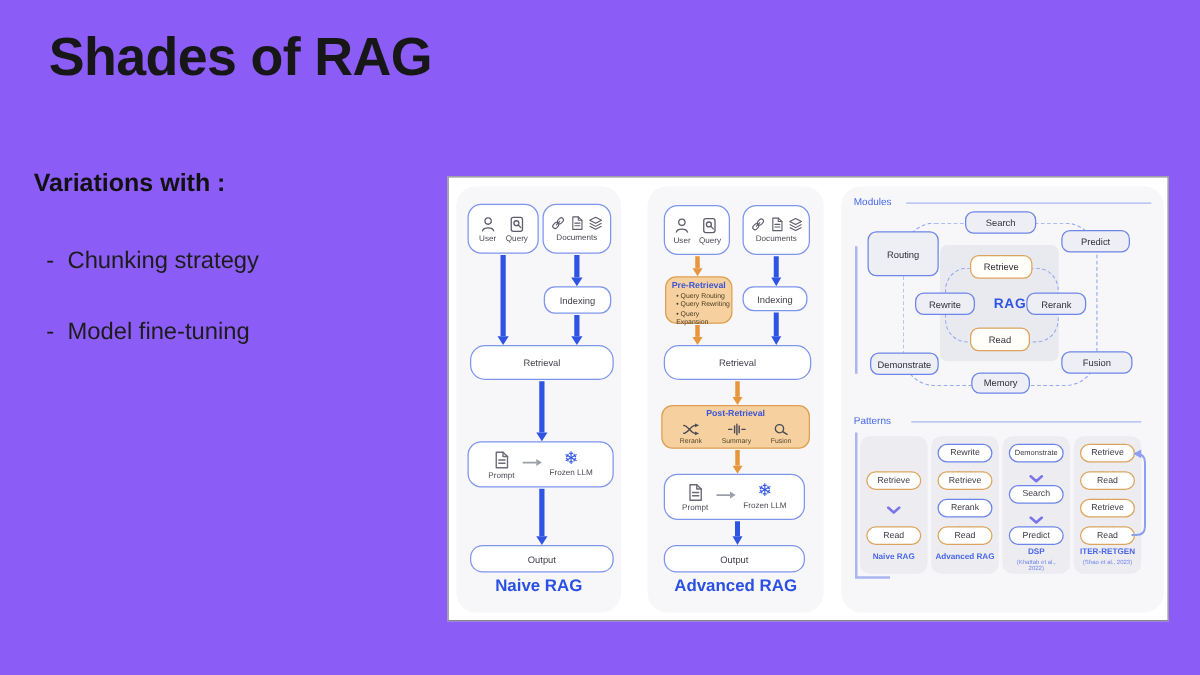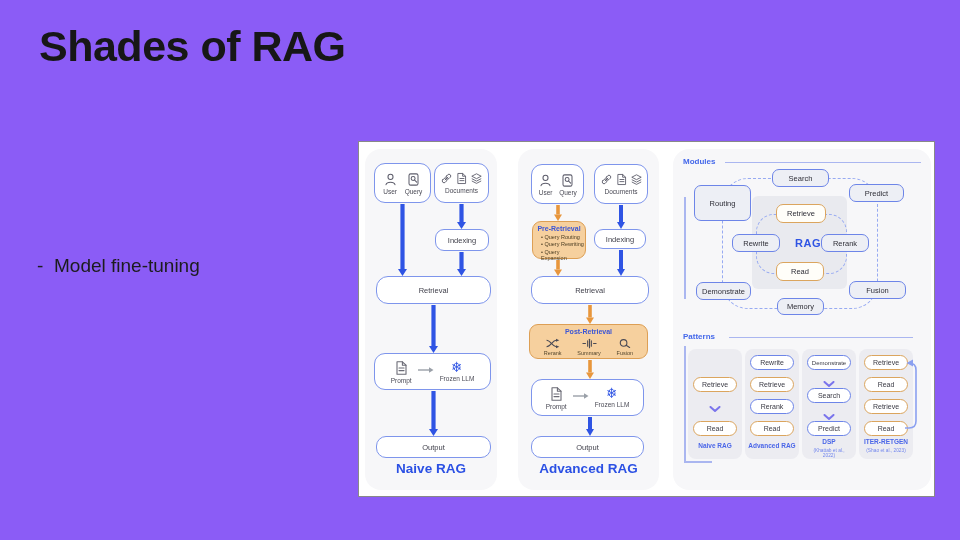--- a/index.html
+++ b/index.html
@@ -29,41 +29,43 @@
   .pr-item { font-size:5.5px; color:#4a3c22; margin:1.5px 0 0 8px; text-align:left; }
   .picons { display:flex; justify-content:space-around; margin-top:3px; padding:0 6px; }
   .picon { display:flex; flex-direction:column; align-items:center; gap:1px; font-size:5.5px; color:#53452c; }
 
   .mbox { position:absolute; background:#edeff5; border:1px solid #6d85e8; border-radius:7px; box-sizing:border-box;
           display:flex; align-items:center; justify-content:center; font-size:7.5px; color:#2f2f38; }
   .maccent { background:#fffef9; border-color:#dba55e; }
   .ragc { position:absolute; left:112px; top:88px; width:46px; text-align:center; font-size:11px; font-weight:700; color:#2f54e4; letter-spacing:0.5px; }
   .crect { position:absolute; left:79px; top:47px; width:95px; height:93px; background:#e9eaef; border-radius:6px; }
   .ring { position:absolute; border:1.4px dashed #97aaf2; }
-  .seclabel { position:absolute; font-size:8px; font-weight:700; color:#4468ea; }
+  .seclabel { position:absolute; font-size:8px; font-weight:400; color:#4468ea; }
   .secline { position:absolute; height:1px; background:#aab6f0; }
   .vline { position:absolute; width:1.5px; background:#aab6f0; }
   .hline { position:absolute; height:1.5px; background:#aab6f0; }
 
   .pcol { position:absolute; top:200px; width:54px; height:110px; background:#ececf1; border-radius:8px; }
   .pill { position:absolute; left:5px; width:44px; height:15px; background:#fff; border-radius:8px; box-sizing:border-box;
           display:flex; align-items:center; justify-content:center; font-size:7px; color:#3a3a44; }
   .pill.pblue { border:1px solid #6d85e8; }
   .pill.porange { border:1px solid #dba55e; }
   .chev { position:absolute; left:21px; }
   .plab { position:absolute; top:90px; width:100%; text-align:center; font-size:6.5px; font-weight:700; color:#4a66e8; }
   .psub { position:absolute; top:98px; width:100%; text-align:center; font-size:6px; transform:scale(0.8); color:#7387ee; }
   .arrows { position:absolute; left:0; top:0; pointer-events:none; }
 </style>
 </head>
 <body>
 
 <div class="slide">
   <div class="title">Shades of RAG</div>
-
+  <div class="subtitle">Variations with :</div>
+
+  <div class="bullet" style="top:194px"><span class="dash">-</span><span>Chunking strategy</span></div>
   <div class="bullet" style="top:251px"><span class="dash">-</span><span>Model fine-tuning</span></div>
 
   <div class="figure">
 
     <div class="panel" style="left:6px;width:132px">
       <div class="box" style="left:9px;top:14px;width:57px;height:40px;border-radius:11px">
         <div style="display:flex;gap:7px">
           <div class="ic">
               <span class="icon">
                 <svg width="15" height="15" viewBox="0 0 16 16" fill="none" stroke="#5d5d6b" stroke-width="1.1" stroke-linecap="round" stroke-linejoin="round">

